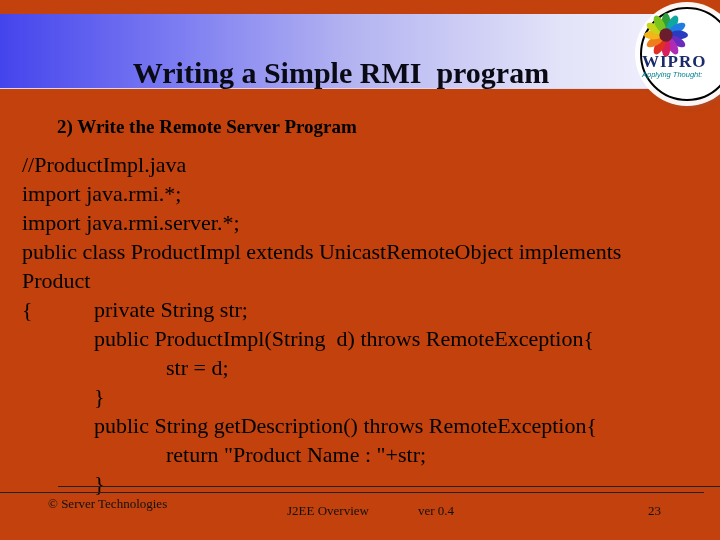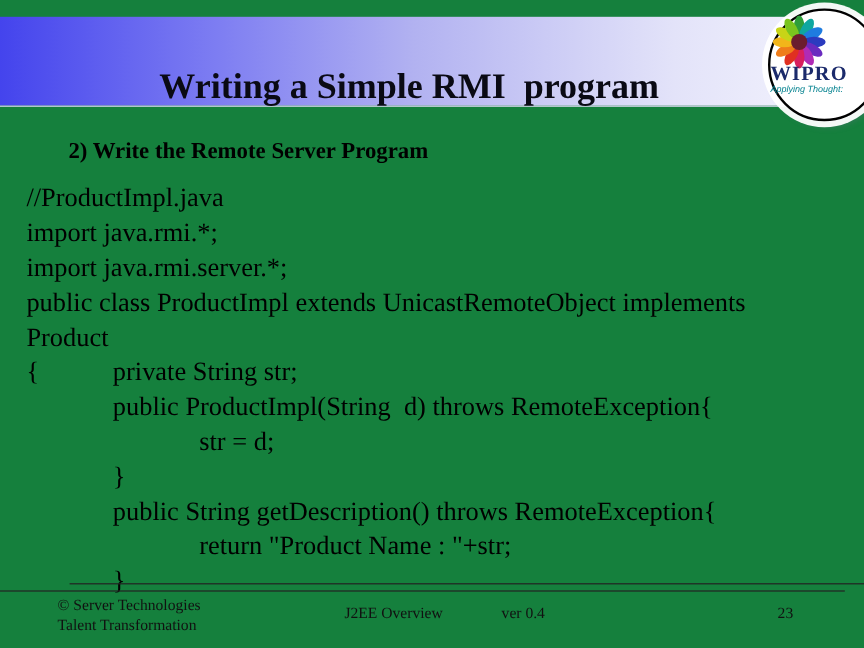--- a/index.html
+++ b/index.html
@@ -1,20 +1,20 @@
 <!DOCTYPE html>
 <html><head>
 <meta charset="utf-8">
 <style>
   html, body { margin: 0; padding: 0; background: #ffffff; }
   .slide {
     position: relative;
     width: 720px;
     height: 540px;
-    background: #15803d;
+    background: #c2410c;
     overflow: hidden;
     font-family: "Liberation Serif", serif;
     color: #000;
   }
 
   
   .title-bar {
     position: absolute;
     left: 0; top: 14px;
     width: 720px; height: 74px;
@@ -143,20 +143,19 @@
   <div class="subtitle">2) Write the Remote Server Program</div>
 
   <div class="code-block"><div class="code-line">//ProductImpl.java</div><div class="code-line">import java.rmi.*;</div><div class="code-line">import java.rmi.server.*;</div><div class="code-line">public class ProductImpl extends UnicastRemoteObject implements</div><div class="code-line">Product</div><div class="code-line">{	private String str;</div><div class="code-line">	public ProductImpl(String  d) throws RemoteException{</div><div class="code-line">		str = d;</div><div class="code-line">	}</div><div class="code-line">	public String getDescription() throws RemoteException{</div><div class="code-line">		return "Product Name : "+str;</div><div class="code-line">	}</div></div>
 
   <div class="rule-upper"></div>
   <div class="rule-lower"></div>
 
   <div class="footer">
     <div class="footer-copyright">
       <div>© Server Technologies</div>
-      <div>Talent Transformation</div>
     </div>
     <div class="footer-course">J2EE Overview</div>
     <div class="footer-version">ver 0.4</div>
     <div class="footer-page">23</div>
   </div>
 
 </div>
 
 </body></html>

